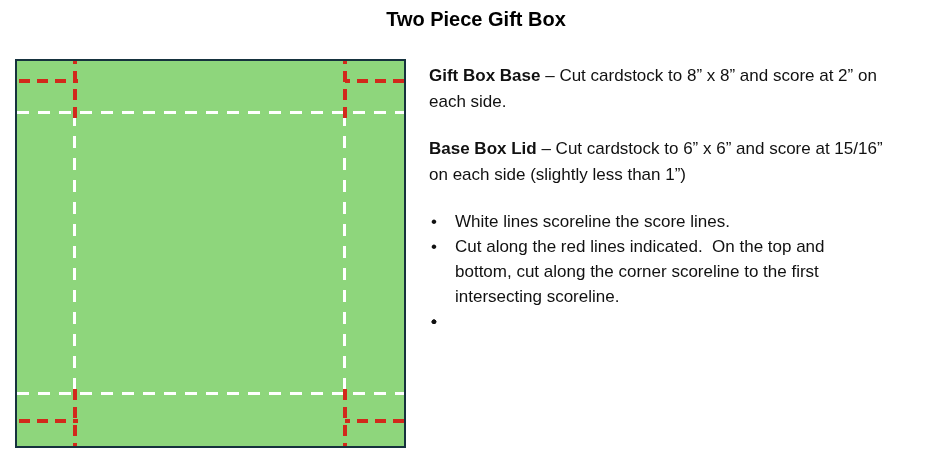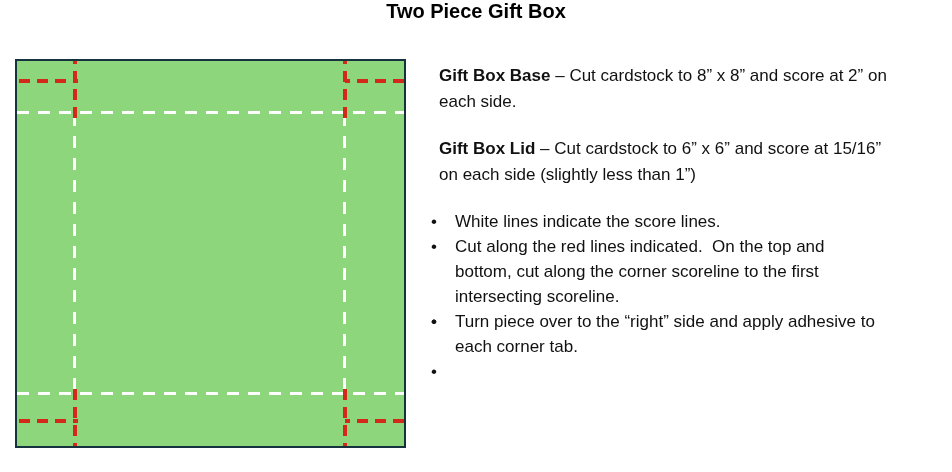--- a/index.html
+++ b/index.html
@@ -12,21 +12,21 @@
     position: relative;
     width: 952px;
     height: 472px;
     background: #ffffff;
     overflow: hidden;
     color: var(--text, #111);
   }
   
   #title {
     position: absolute;
-    top: 0;
+    top: 8px;
     left: 0;
     width: 952px;
     text-align: center;
     font-size: 20px;
     font-weight: 700;
     color: #000000;
   }
   
   #box {
     position: absolute;
@@ -78,21 +78,21 @@
   #instructions {
     position: absolute;
     left: 429px;
     top: 0;
     width: 523px;
     font-size: 17px;
     color: #111111;
   }
   .para {
     position: absolute;
-    left: 10px;
+    left: 0;
     margin: 0;
     line-height: 26px;
   }
   #para-base { top: 63px; }
   #para-lid  { top: 136px; }
   .lead { font-weight: 700; }
   .txt { white-space: pre; }
   #bullet-list {
     position: absolute;
     left: 0;
@@ -134,29 +134,28 @@
     <div class="line cut h right y-top-cut"></div>
     <div class="line cut h left y-bottom-cut"></div>
     <div class="line cut h right y-bottom-cut"></div>
   </div>
 
   <div id="instructions">
 
     <p class="para" id="para-base"><span class="lead">Gift Box Base</span><span class="txt"> – Cut cardstock to 8” x 8” and score at 2” on
 each side.</span></p>
 
-    <p class="para" id="para-lid"><span class="lead">Gift Box Lid</span><span class="txt"> – Cut cardstock to 6” x 6” and score at 15/16”
+    <p class="para" id="para-lid"><span class="lead">Base Box Lid</span><span class="txt"> – Cut cardstock to 6” x 6” and score at 15/16”
 on each side (slightly less than 1”)</span></p>
 
     <ul id="bullet-list">
-      <li class="bullet-item"><span class="bullet-marker">•</span><span class="txt">White lines indicate the score lines.</span></li>
+      <li class="bullet-item"><span class="bullet-marker">•</span><span class="txt">White lines scoreline the score lines.</span></li>
       <li class="bullet-item"><span class="bullet-marker">•</span><span class="txt">Cut along the red lines indicated.  On the top and
 bottom, cut along the corner scoreline to the first
 intersecting scoreline.</span></li>
       <li class="bullet-item"><span class="bullet-marker">•</span></li>
-      <li class="bullet-item"><span class="bullet-marker">•</span><span class="txt">Turn piece over to the “right” side and apply adhesive to
-each corner tab.</span></li>
+      <li class="bullet-item"><span class="bullet-marker">•</span></li>
       <li class="bullet-item"><span class="bullet-marker">•</span></li>
     </ul>
 
   </div>
 
 </div>
 
 </body></html>

